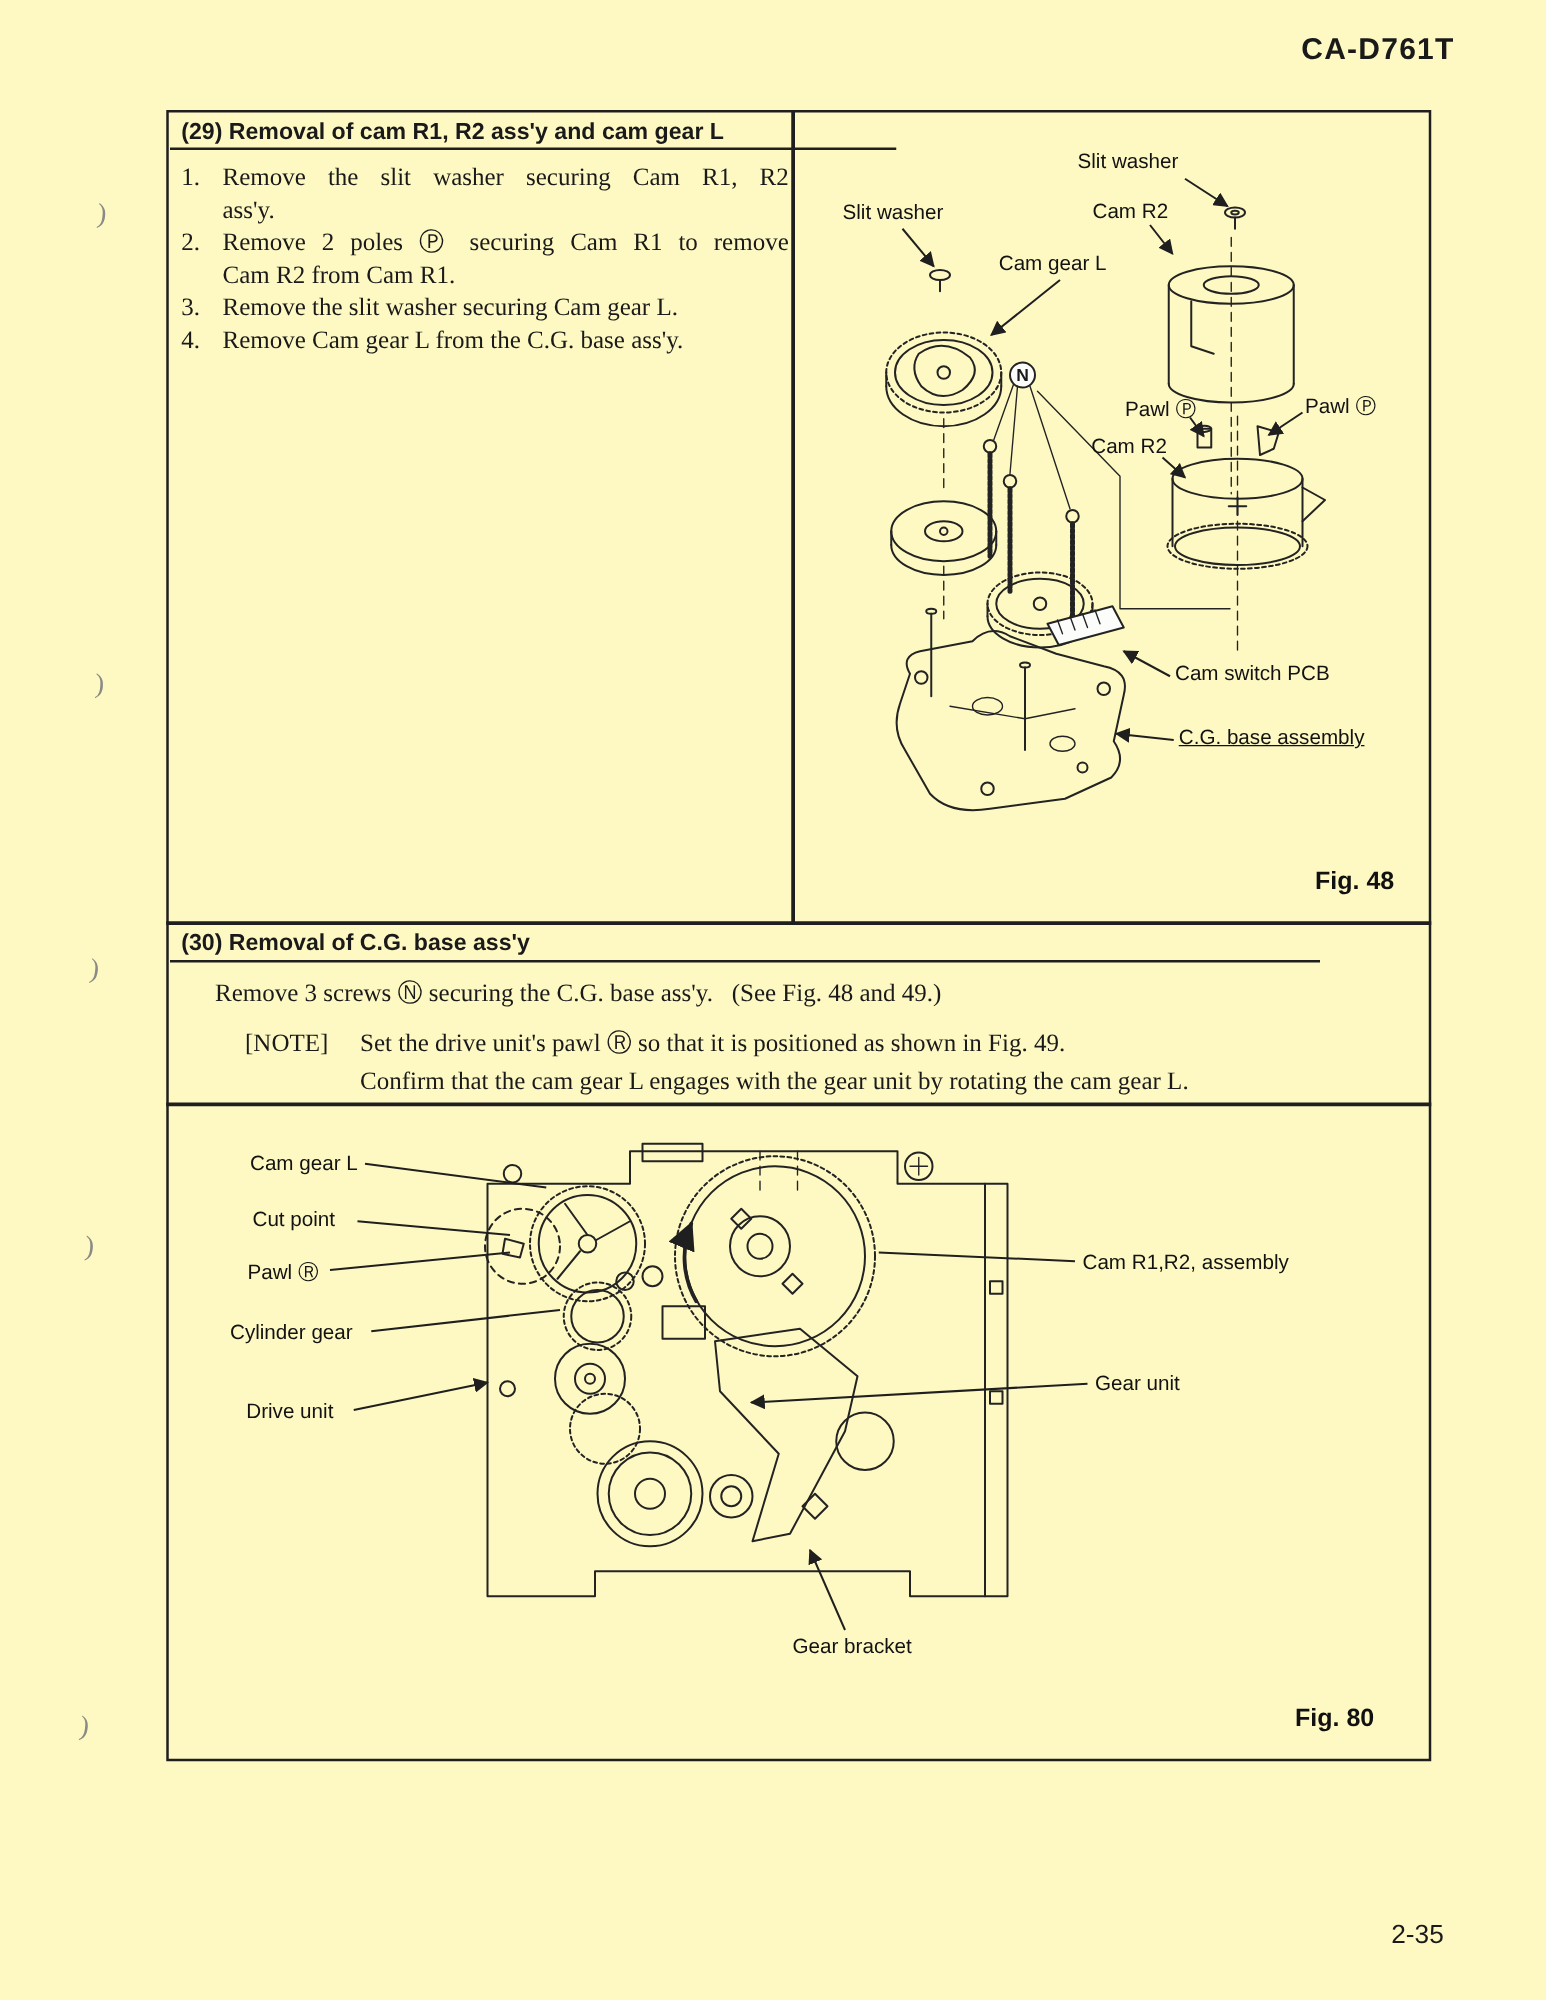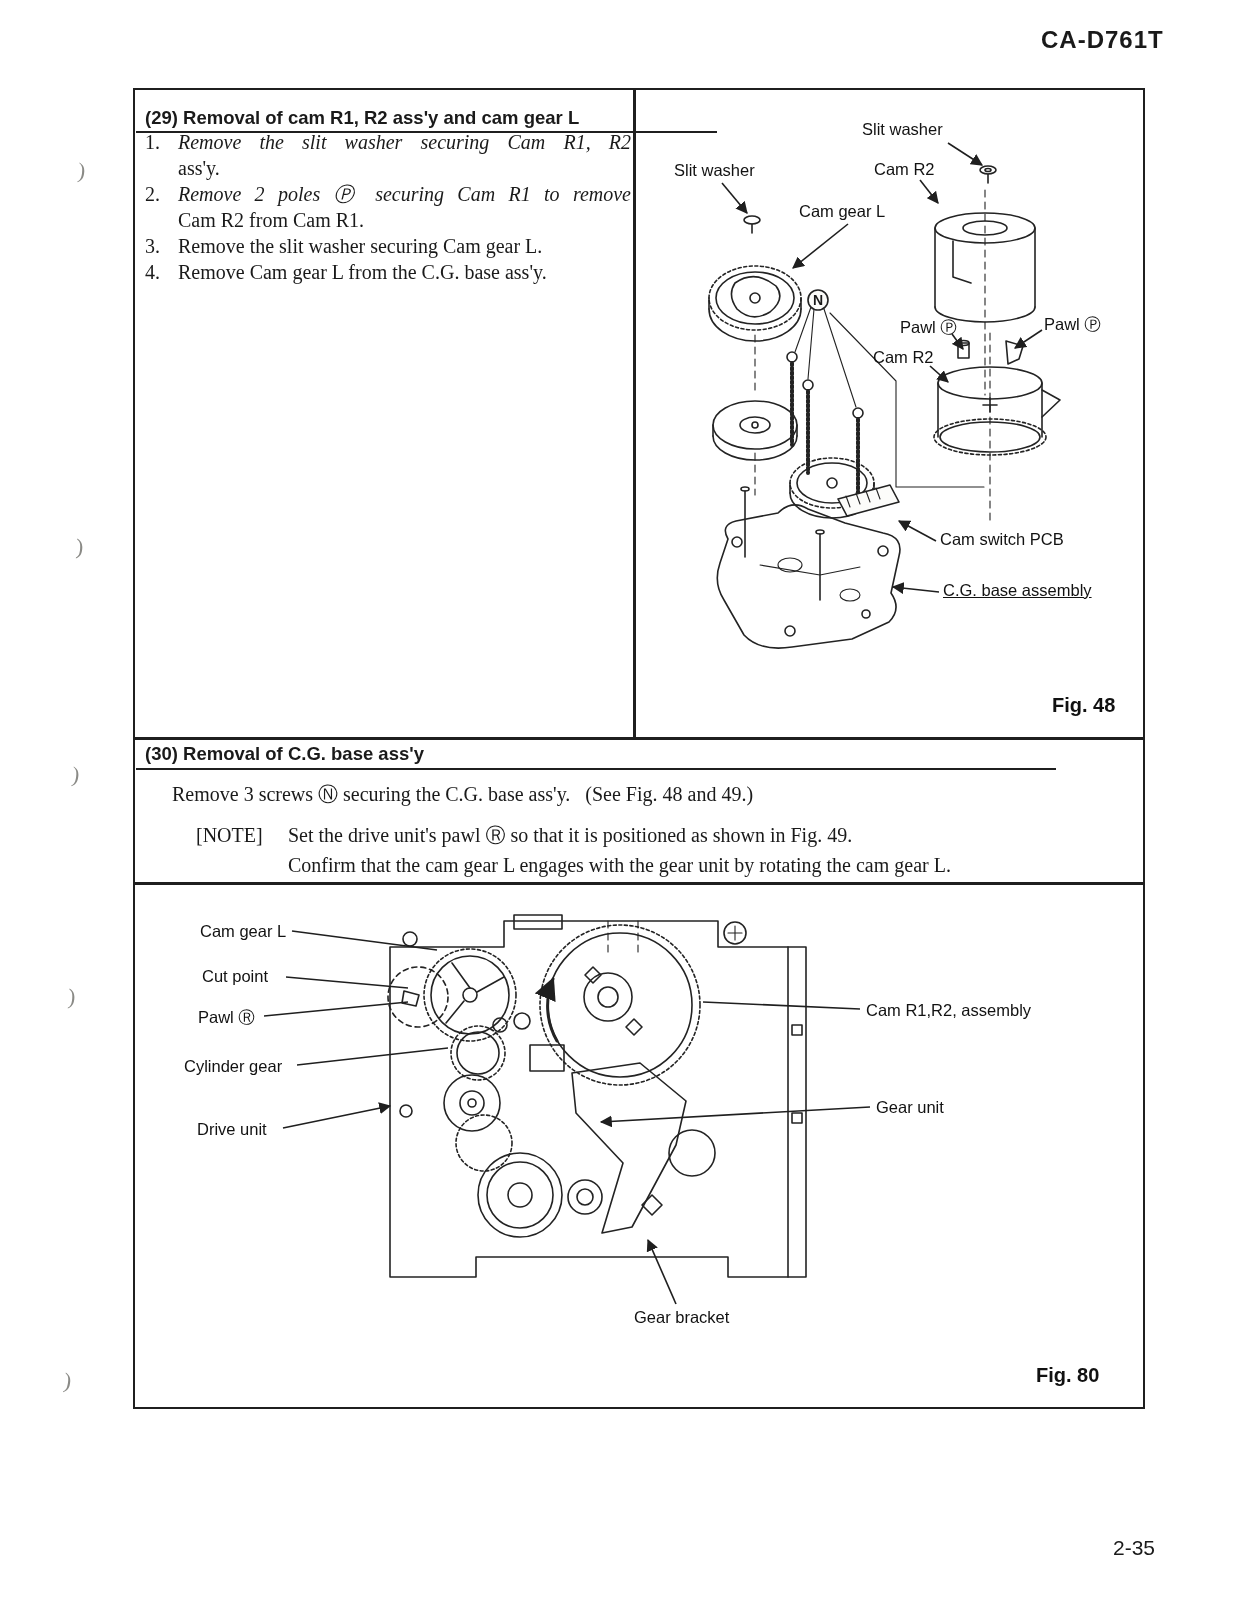--- a/index.html
+++ b/index.html
@@ -1,35 +1,35 @@
 <!DOCTYPE html>
 <html><head>
 <meta charset="utf-8">
 <style>
   html,body{margin:0;padding:0;background:#e8e8e6;}
-  .page{position:relative;width:1237px;height:1600px;background:#ffffff;margin:0 auto;overflow:hidden;
+  .page{position:relative;width:1237px;height:1600px;background:#fef9c3;margin:0 auto;overflow:hidden;
         font-family:"Liberation Serif",serif;color:#1a1a1a;}
   .abs{position:absolute;}
   
   .doc-title{left:1041px;top:26px;font:600 24px "Liberation Sans",sans-serif;letter-spacing:1px;z-index:3;}
   .page-number{left:1113px;top:1536px;font:21px "Liberation Sans",sans-serif;z-index:3;}
   
   .outer-frame{left:133px;top:88px;width:1012px;height:1321px;border:2.5px solid #1f1f1f;box-sizing:border-box;z-index:1;}
   .v-div{left:633px;top:88px;width:2.5px;height:651px;background:#1f1f1f;z-index:1;}
   .h-div1{left:133px;top:737px;width:1012px;height:2.5px;background:#1f1f1f;z-index:1;}
   .h-div2{left:133px;top:882px;width:1012px;height:2.5px;background:#1f1f1f;z-index:1;}
   
-  .sec29-heading{left:136px;top:104px;width:581px;height:29px;border-bottom:2.5px solid #1f1f1f;box-sizing:border-box;
+  .sec29-heading{left:136px;top:91px;width:581px;height:29px;border-bottom:2.5px solid #1f1f1f;box-sizing:border-box;
       display:flex;align-items:center;padding-left:9px;font:600 18.5px "Liberation Sans",sans-serif;white-space:nowrap;z-index:2;}
   .steps{left:145px;top:129px;width:486px;z-index:2;}
   .step{display:flex;}
   .step .num{width:33px;flex:none;font:20px/26px "Liberation Serif",serif;}
   .step .lines{flex:1;}
   .step .line{font:20px/26px "Liberation Serif",serif;}
-  .step .line.j{text-align:justify;text-align-last:justify;font-style:italic;}
+  .step .line.j{text-align:justify;text-align-last:justify;}
   
   .sec30-heading{left:136px;top:740px;width:920px;height:30px;border-bottom:2px solid #1f1f1f;box-sizing:border-box;
       display:flex;align-items:center;padding-left:9px;font:600 18.5px "Liberation Sans",sans-serif;z-index:2;}
   .sec30-body{left:172px;top:781px;width:930px;font:20px "Liberation Serif",serif;white-space:pre-wrap;z-index:2;}
   .note-label{left:196px;top:820px;font:20px/30px "Liberation Serif",serif;z-index:2;}
   .note-lines{left:288px;top:820px;width:850px;z-index:2;}
   .note-lines div{font:20px/30px "Liberation Serif",serif;white-space:nowrap;}
   
   .lbl{position:absolute;font:16.5px "Liberation Sans",sans-serif;color:#121212;white-space:nowrap;z-index:3;}
   .figcap{position:absolute;font:700 20px "Liberation Sans",sans-serif;color:#111;z-index:3;}

